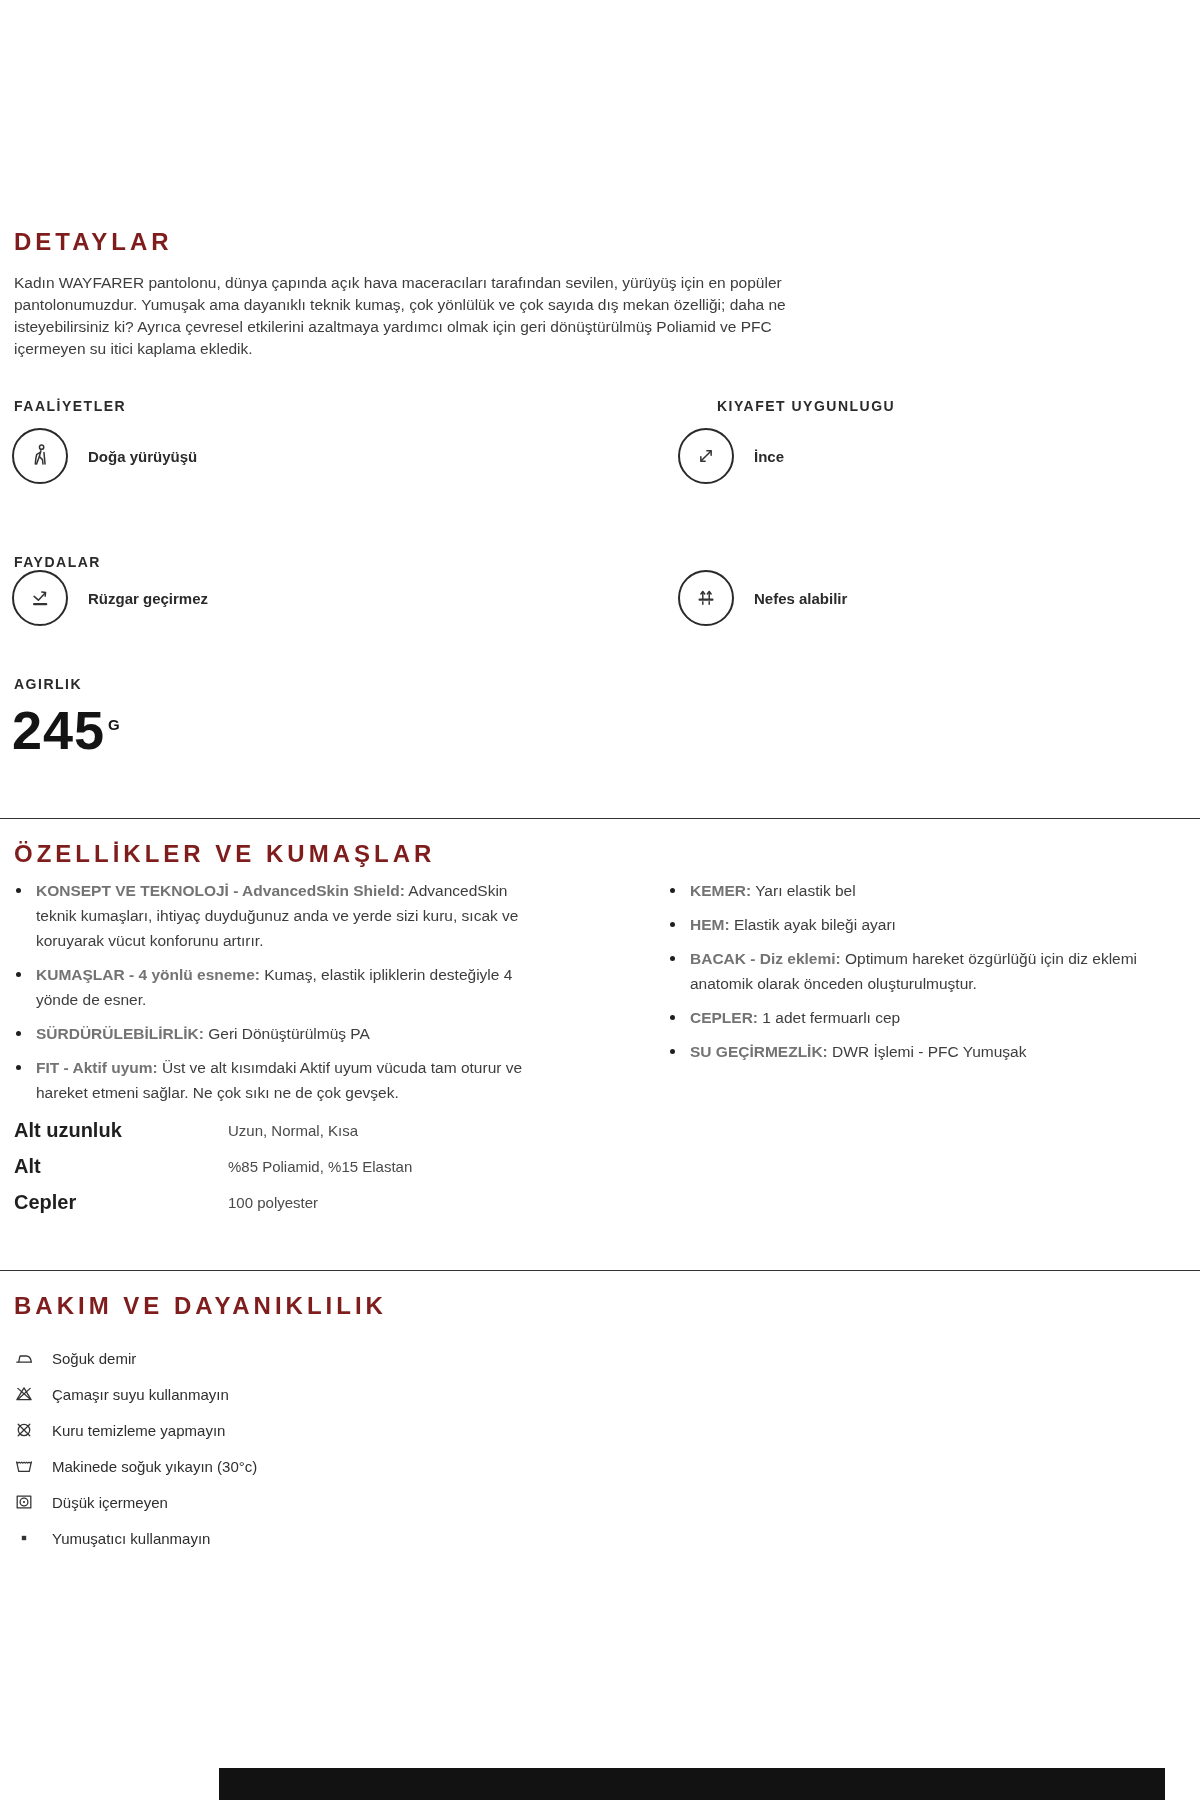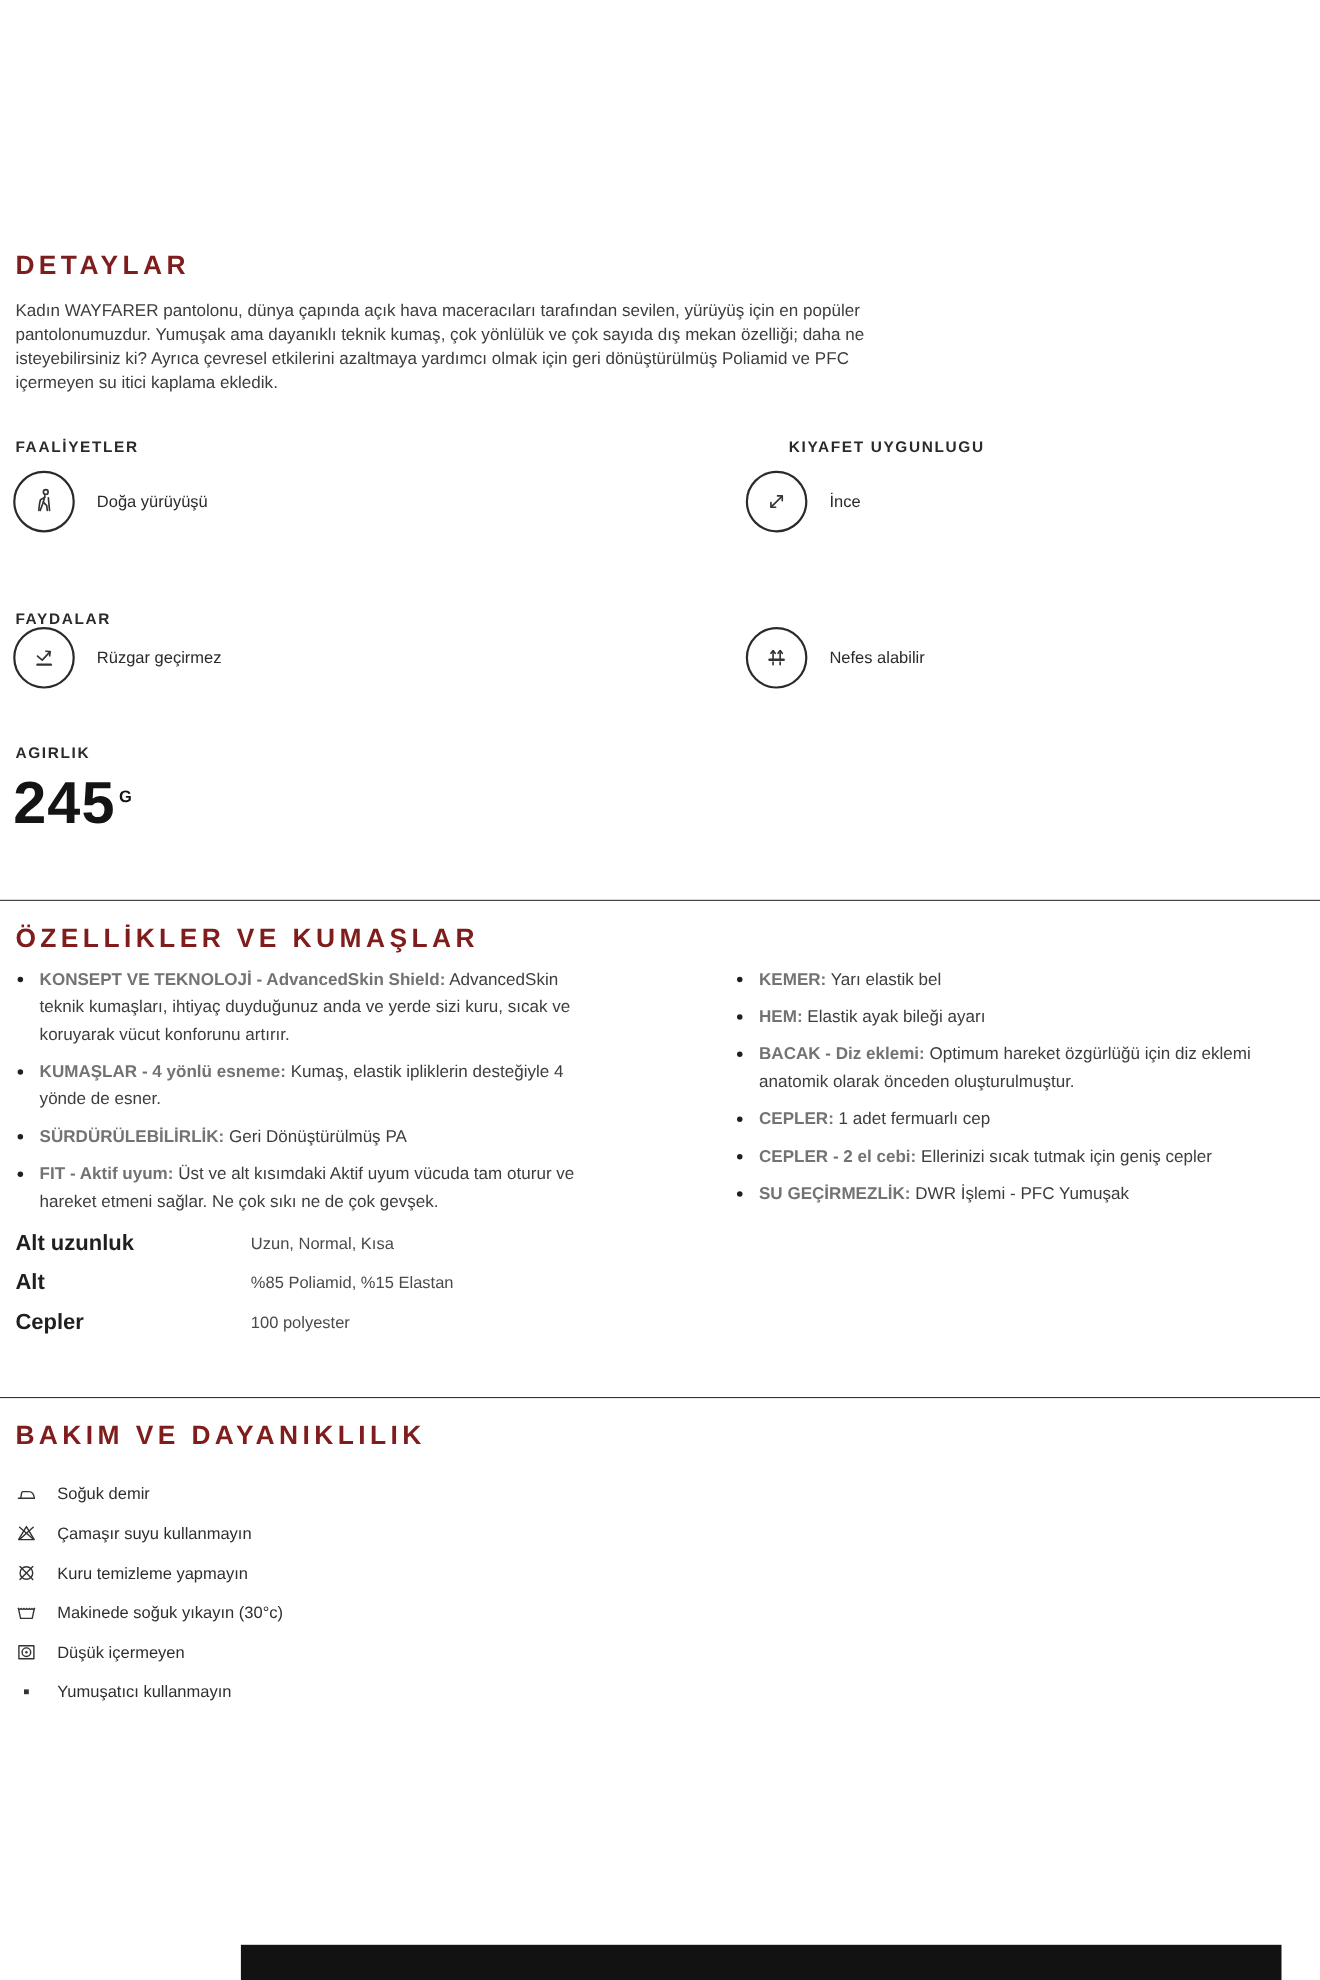--- a/index.html
+++ b/index.html
@@ -19,21 +19,21 @@
   }
   .body-text {
     font-size:15.5px; line-height:22px; color:#3d3d3d;
   }
 
   .icon-row { display:flex; align-items:center; }
   .icon-circle {
     width:56px; height:56px; border:2px solid #2a2a2a; border-radius:50%;
     display:flex; align-items:center; justify-content:center; flex:0 0 auto;
   }
-  .icon-label { font-size:15px; font-weight:400; color:#2a2a2a; margin-left:20px; }
+  .icon-label { font-size:15px; font-weight:700; color:#2a2a2a; margin-left:20px; }
 
   .weight-value {
     font-size:54px; font-weight:900; letter-spacing:1px; color:#141414; line-height:1.05;
   }
   .weight-unit {
     font-size:15px; font-weight:800; vertical-align:super; letter-spacing:0; margin-left:3px;
   }
 
   .divider { left:0; width:1200px; height:0; border-top:1px solid #333333; }
 
@@ -136,21 +136,20 @@
     <li><span class="b">KUMAŞLAR - 4 yönlü esneme:</span><span> Kumaş, elastik ipliklerin desteğiyle 4 yönde de esner.</span></li>
     <li><span class="b">SÜRDÜRÜLEBİLİRLİK:</span><span> Geri Dönüştürülmüş PA</span></li>
     <li><span class="b">FIT - Aktif uyum:</span><span> Üst ve alt kısımdaki Aktif uyum vücuda tam oturur ve hareket etmeni sağlar. Ne çok sıkı ne de çok gevşek.</span></li>
   </ul>
 
   <ul class="feature-list abs" style="left:668px;top:878px;width:508px;">
     <li><span class="b">KEMER:</span><span> Yarı elastik bel</span></li>
     <li><span class="b">HEM:</span><span> Elastik ayak bileği ayarı</span></li>
     <li><span class="b">BACAK - Diz eklemi:</span><span> Optimum hareket özgürlüğü için diz eklemi anatomik olarak önceden oluşturulmuştur.</span></li>
     <li><span class="b">CEPLER:</span><span> 1 adet fermuarlı cep</span></li>
-    <li><span class="b">CEPLER - 2 el cebi:</span><span> Ellerinizi sıcak tutmak için geniş cepler</span></li>
     <li><span class="b">SU GEÇİRMEZLİK:</span><span> DWR İşlemi - PFC Yumuşak</span></li>
   </ul>
 
   <div class="abs" style="left:14px;top:1112px;width:700px;">
     <div class="spec-row">
       <span class="spec-label">Alt uzunluk</span>
       <span class="spec-value">Uzun, Normal, Kısa</span>
     </div>
     <div class="spec-row">
       <span class="spec-label">Alt</span>

